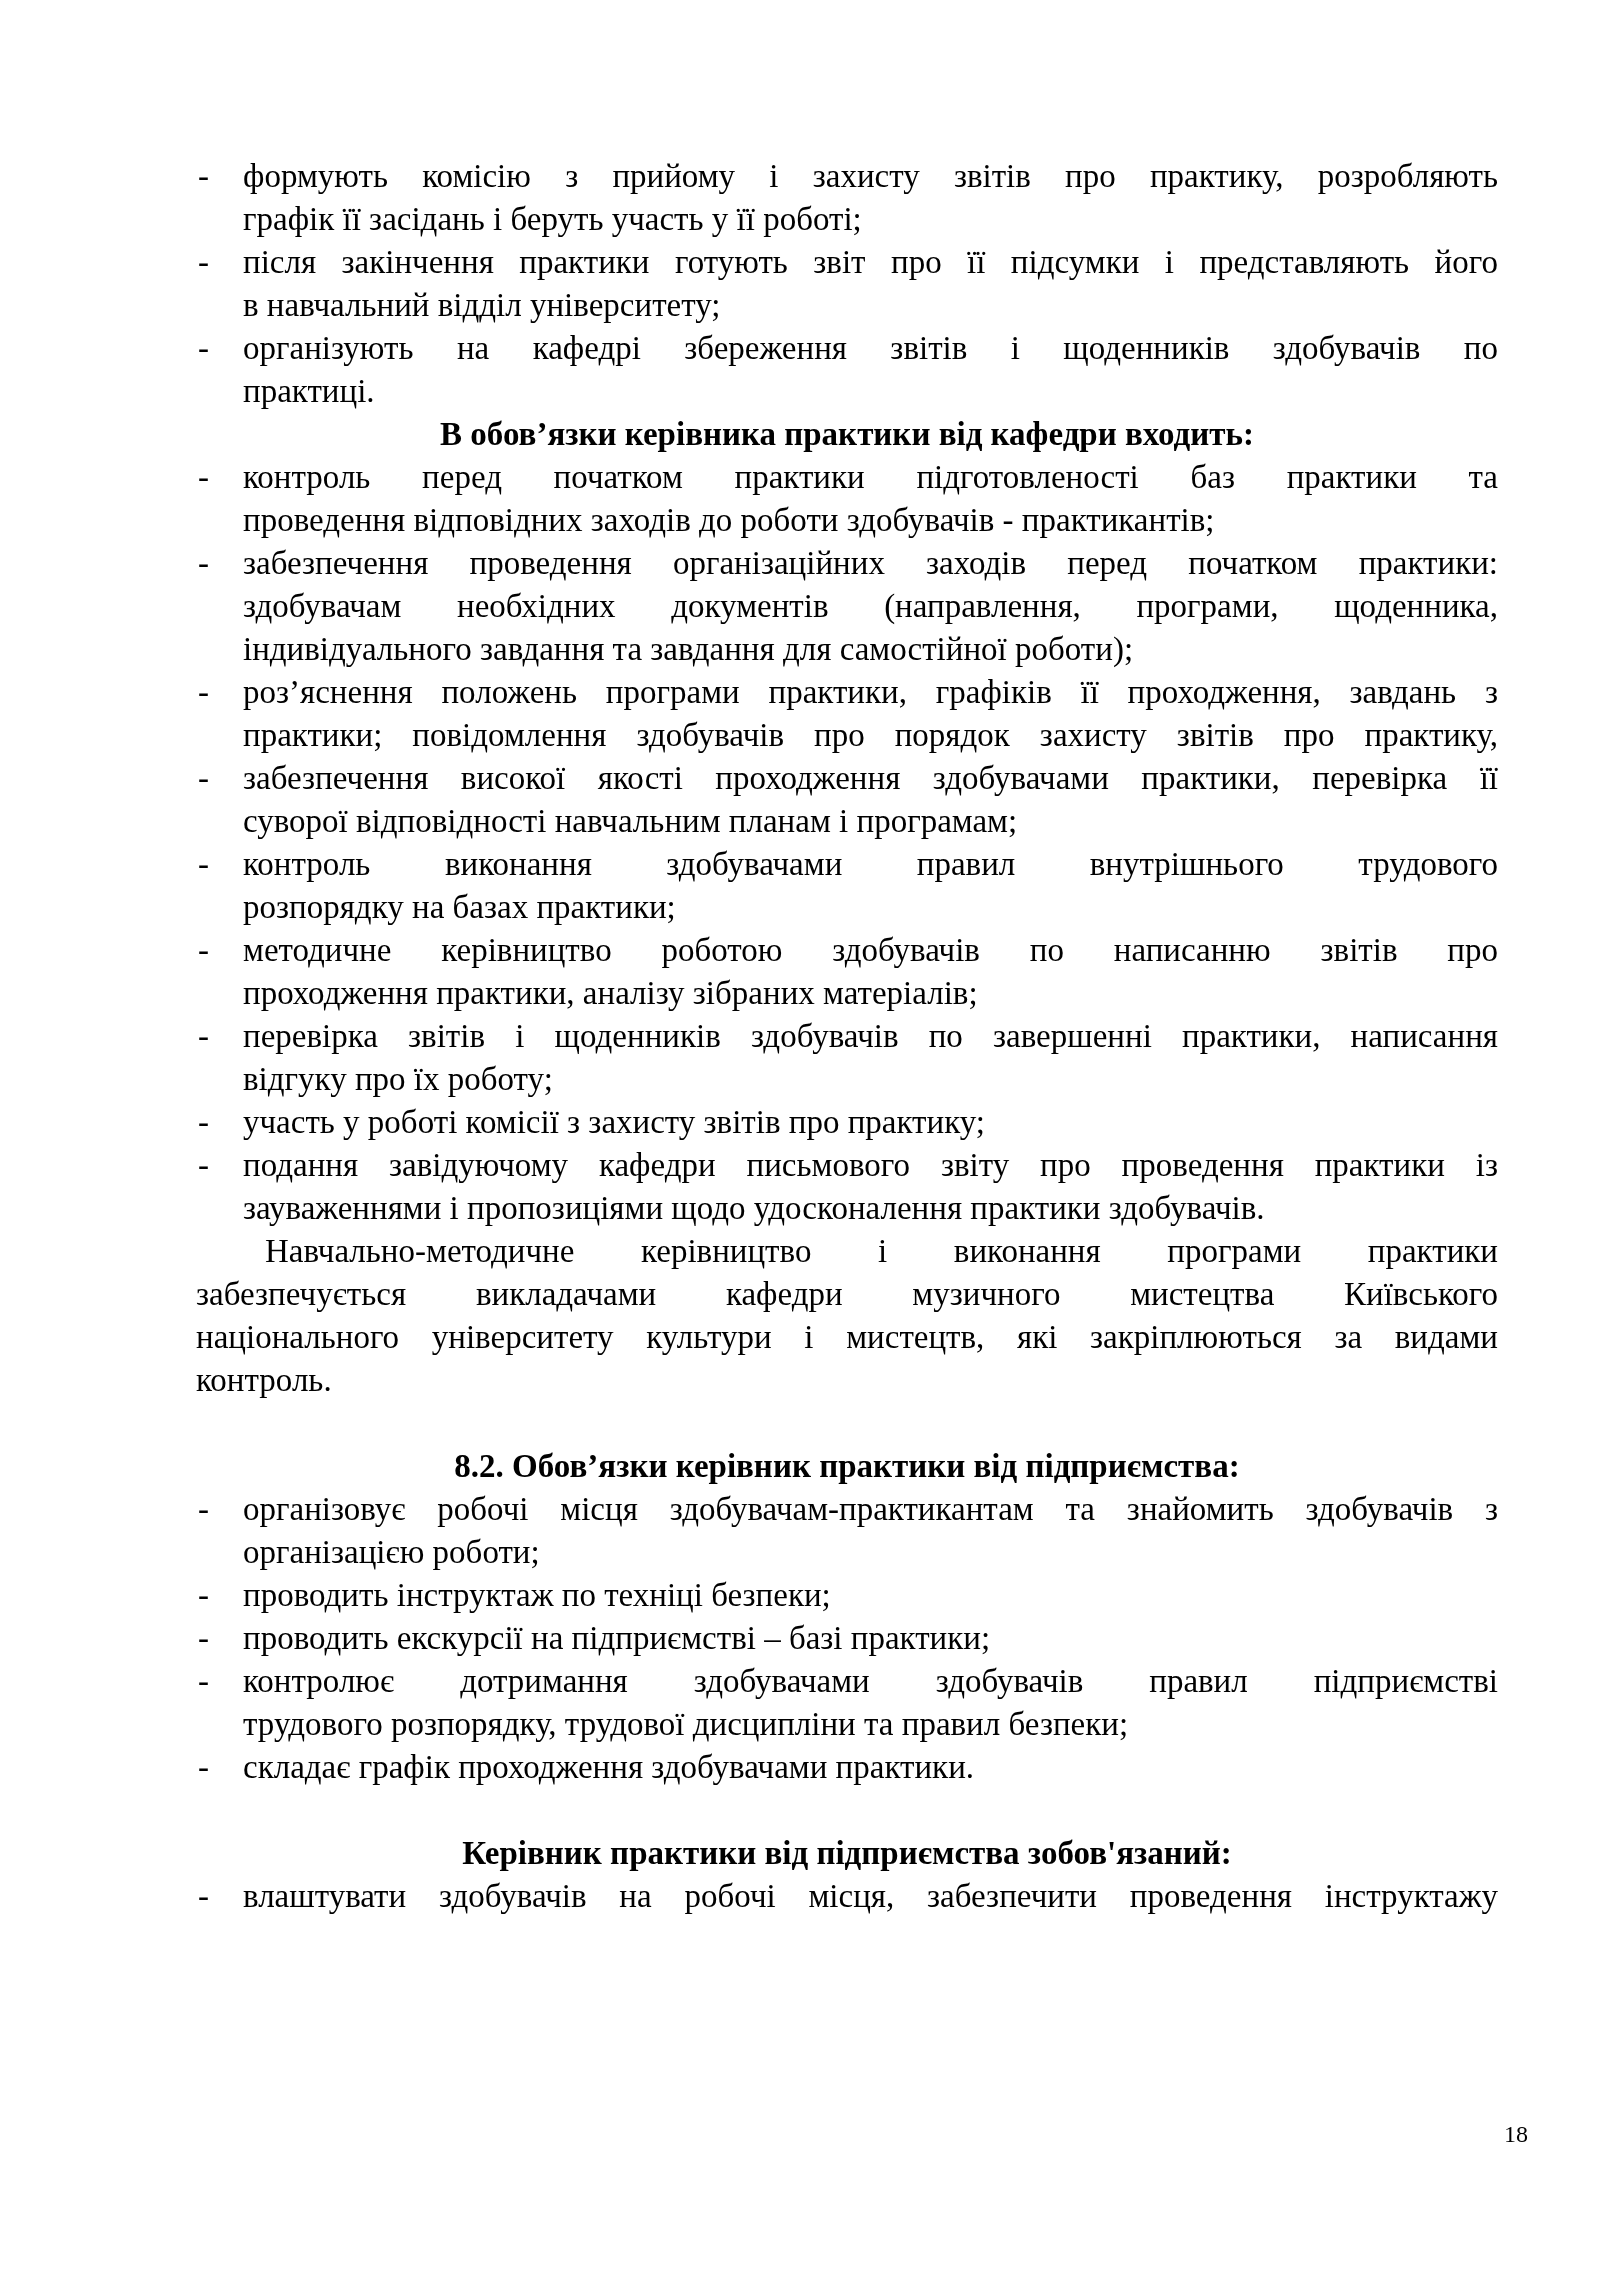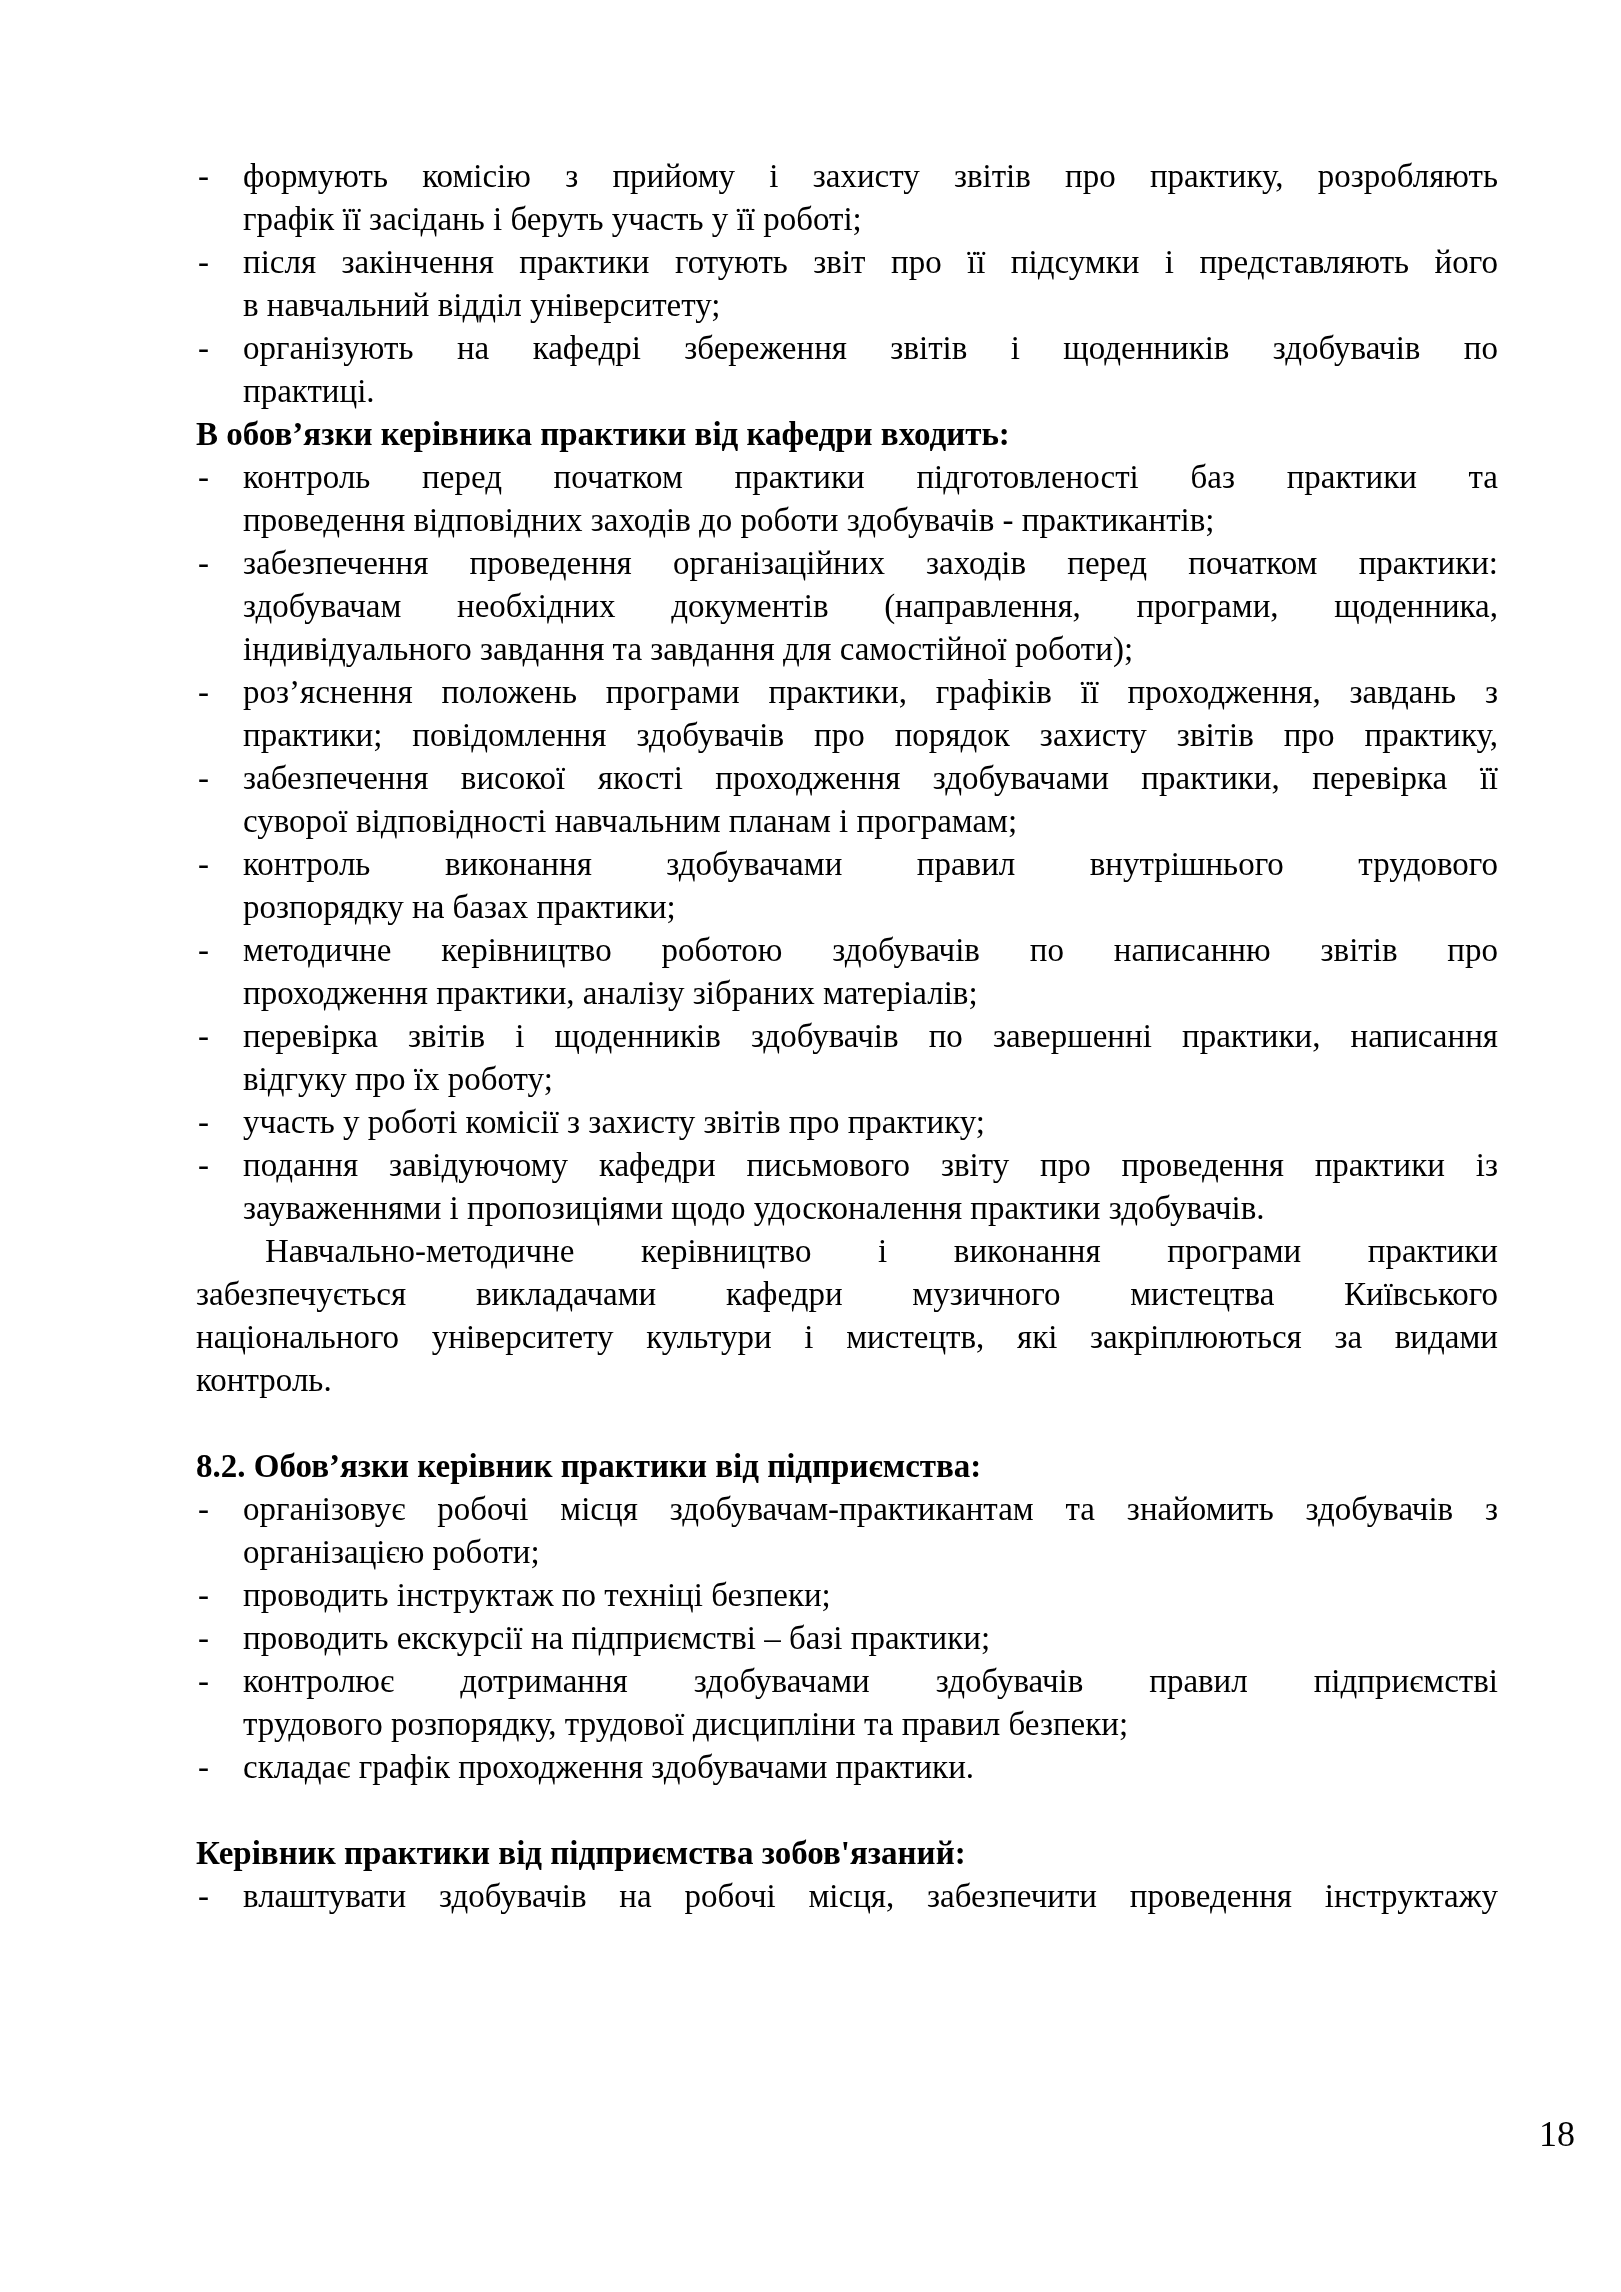--- a/index.html
+++ b/index.html
@@ -19,27 +19,27 @@
     top: 155px;
     width: 1302px;
     font-size: 33px;
     line-height: 43px;
   }
   .tl { text-align: justify; }
   .tl.fill { text-align-last: justify; }
   .tl.first { text-indent: 69px; }
   .bullet-item { position: relative; padding-left: 47px; }
   .dash { position: absolute; left: 2px; top: 0; }
-  .heading { font-weight: bold; text-align: left; }
+  .heading { font-weight: bold; text-align: center; }
   .spacer { height: 43px; }
   .page-number {
     position: absolute;
-    left: 1539px;
+    left: 1504px;
     top: 2113px;
-    font-size: 36px;
+    font-size: 24px;
     line-height: 43px;
   }
 </style>
 </head>
 <body>
 
 <div class="page">
   <div class="content">
     <div>
         <div class="bullet-item">

